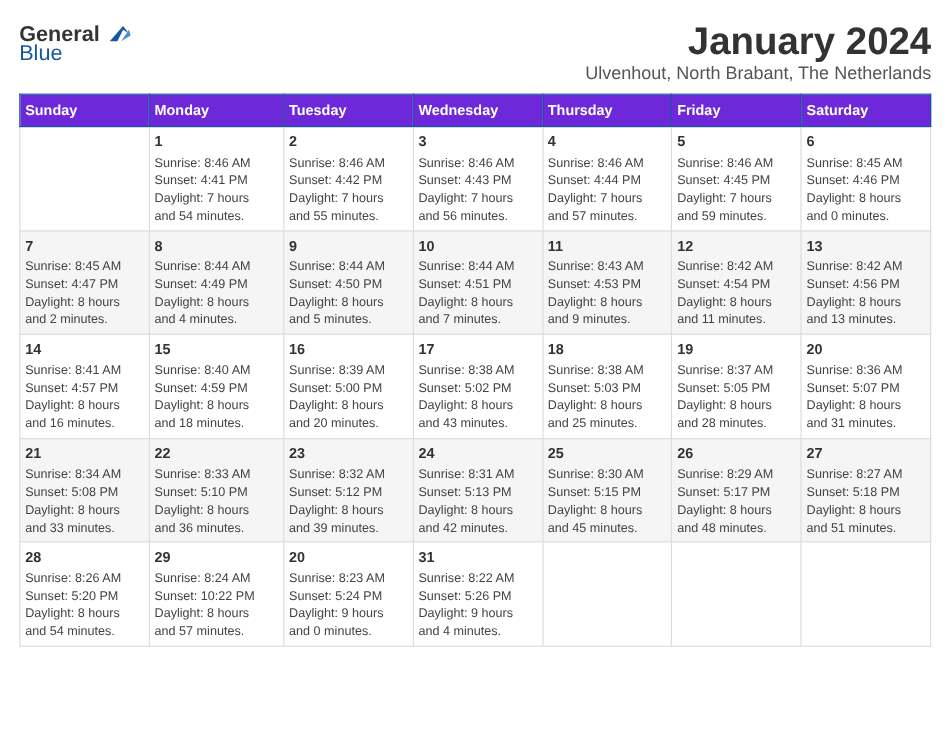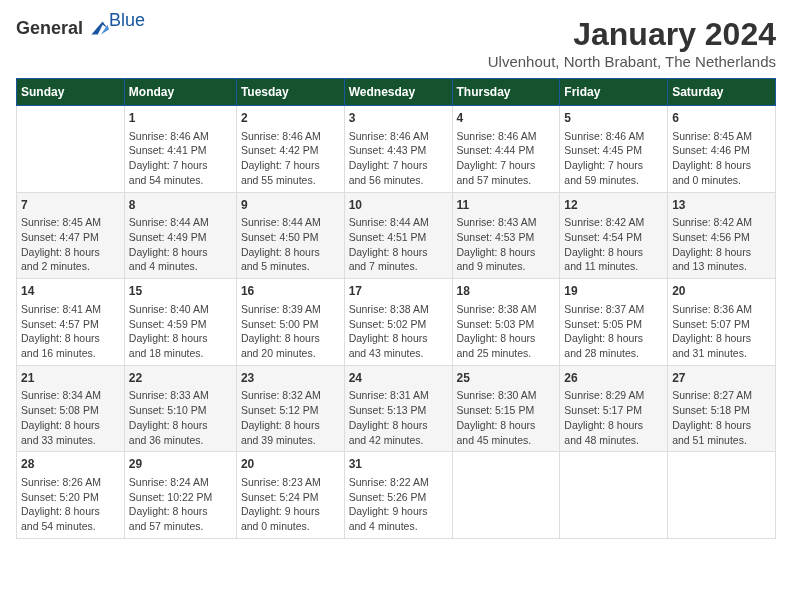--- a/index.html
+++ b/index.html
@@ -47,21 +47,21 @@
     .subtitle {
       font-size: 15px;
       color: #555;
     }
     table {
       width: 100%;
       border-collapse: collapse;
       font-size: 11px;
     }
     thead tr {
-      background-color: #14532d;
+      background-color: #6d28d9;
       color: white;
     }
     thead th {
       padding: 6px 4px;
       text-align: left;
       font-size: 12px;
       font-weight: bold;
       border: 1px solid #1a56a0;
     }
     tbody tr {
@@ -89,21 +89,21 @@
     }
     .day-info {
       color: #444;
     }
   </style>
 </head>
 <body>
 
 <div class="header-area">
   <div class="logo">
-    <div style="display:flex;align-items:flex-start;">
+    <div style="display:flex;flex-direction:column;align-items:flex-start;">
       <div style="display:flex;align-items:center;">
         <span class="logo-text-general">General</span>
         <svg class="logo-icon" viewBox="0 0 30 24">
           <polygon points="8,20 22,4 28,12 22,8 16,20" fill="#1a56a0"></polygon>
           <polygon points="20,20 28,8 30,14" fill="#4a90d9"></polygon>
         </svg>
       </div>
       <span class="logo-text-blue" style="margin-top:-6px;">Blue</span>
     </div>
   </div>

